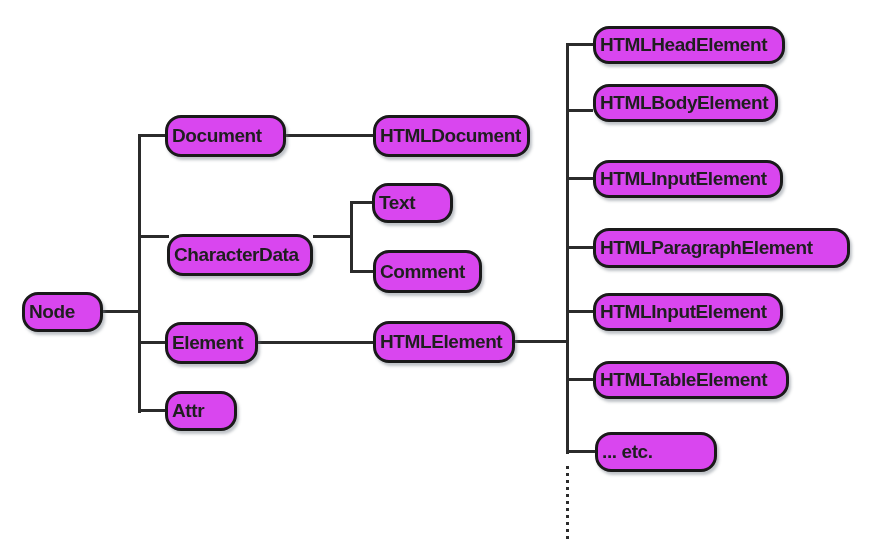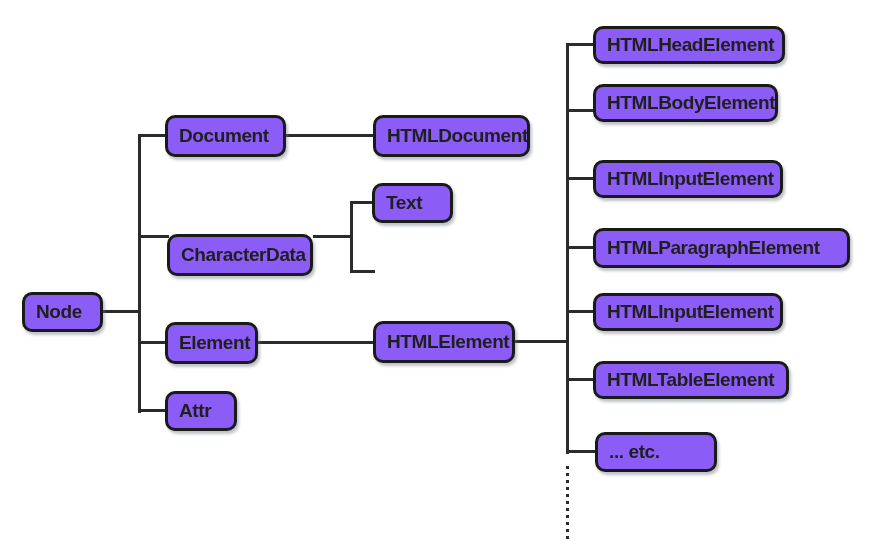--- a/index.html
+++ b/index.html
@@ -11,27 +11,27 @@
   #canvas {
     position: relative;
     width: 883px;
     height: 560px;
     background: #ffffff;
     overflow: hidden;
   }
   .box {
     position: absolute;
     box-sizing: border-box;
-    background: #8b5cf6;
+    background: #d946ef;
     border: 3px solid #1a1a1a;
-    border-radius: 10px;
+    border-radius: 16px;
     box-shadow: 2px 3px 3px rgba(110, 120, 130, 0.45);
     display: flex;
     align-items: center;
-    padding-left: 11px;
+    padding-left: 4px;
     overflow: hidden;
   }
   .box span {
     font-size: 19px;
     font-weight: 700;
     letter-spacing: -0.4px;
     color: #1f1f1f;
     white-space: nowrap;
   }
   .line {
@@ -80,20 +80,23 @@
     </div>
     <div class="box" style="left: 373px; top: 115px; width: 157px; height: 42px;">
       <span>HTMLDocument</span>
     </div>
     <div class="box" style="left: 167px; top: 216px; width: 146px; height: 42px; margin-top: 18px;">
       <span>CharacterData</span>
     </div>
     <div class="box" style="left: 372px; top: 183px; width: 81px; height: 40px;">
       <span>Text</span>
     </div>
+    <div class="box" style="left: 373px; top: 250px; width: 109px; height: 43px;">
+      <span>Comment</span>
+    </div>
     <div class="box" style="left: 165px; top: 322px; width: 93px; height: 42px;">
       <span>Element</span>
     </div>
     <div class="box" style="left: 373px; top: 321px; width: 142px; height: 42px;">
       <span>HTMLElement</span>
     </div>
     <div class="box" style="left: 165px; top: 391px; width: 72px; height: 40px;">
       <span>Attr</span>
     </div>
     <div class="box" style="left: 593px; top: 26px; width: 192px; height: 38px;">

